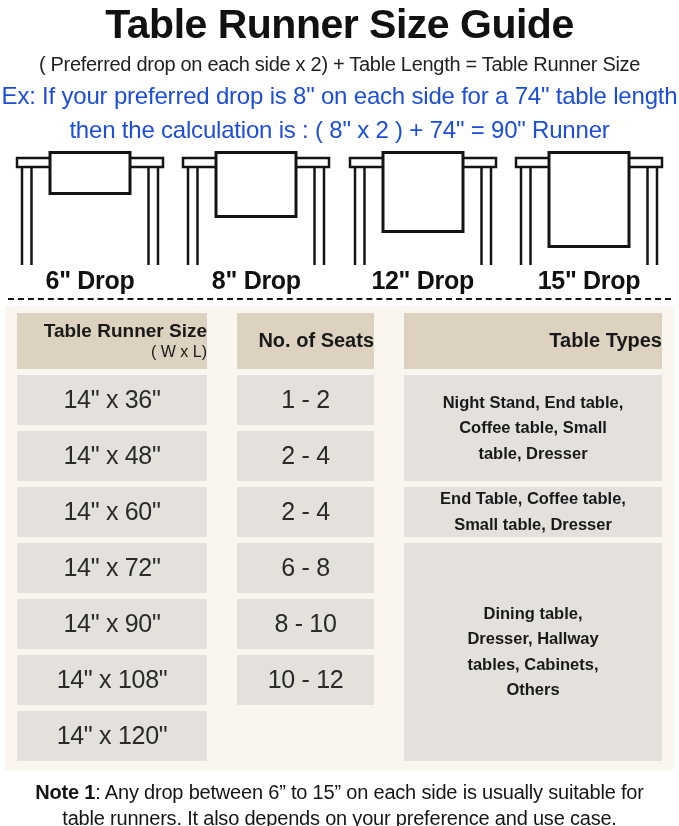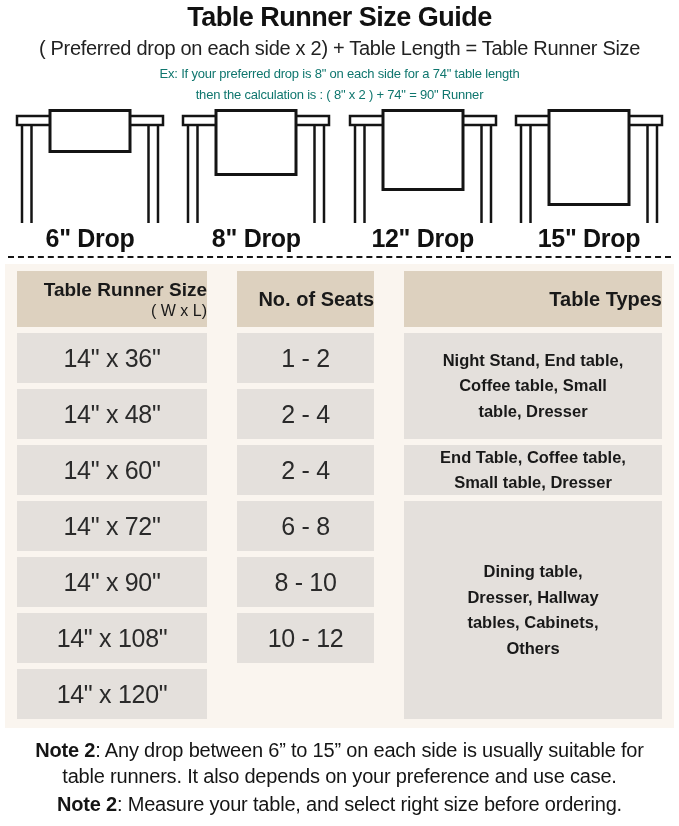--- a/index.html
+++ b/index.html
@@ -10,30 +10,30 @@
   }
   *{box-sizing:border-box;margin:0;padding:0;}
   html,body{background:#ffffff;}
   body{
     width:679px;height:826px;overflow:hidden;
     font-family:"Liberation Sans", sans-serif;
     color:var(--ink);
   }
   .page{width:679px;}
   .title{
-    text-align:center;font-size:27px;font-weight:bold;
+    text-align:center;font-size:41px;font-weight:bold;
     letter-spacing:-.5px;line-height:1.12;margin-top:2px;color:#111;
   }
   .formula{
     text-align:center;font-size:20px;letter-spacing:-.3px;
     margin-top:5px;white-space:nowrap;color:#222;
   }
   .example{
-    text-align:center;font-size:13px;letter-spacing:-.2px;
-    margin-top:6px;white-space:nowrap;color:#0f766e;
+    text-align:center;font-size:24px;letter-spacing:-.2px;
+    margin-top:6px;white-space:nowrap;color:#1d4ed8;
   }
   .figures{
     display:flex;justify-content:space-between;
     padding:0 10px;margin-top:7px;
   }
   .fig{width:160px;display:flex;flex-direction:column;align-items:center;}
   .fig svg{display:block;}
   .fig-label{
     font-size:25px;font-weight:bold;margin-top:1px;color:#111;
     letter-spacing:-.3px;
@@ -165,17 +165,17 @@
         <div class="types-box" style="height: 50px;">End Table, Coffee table,
 Small table, Dresser</div>
         <div class="types-box" style="height: 218px;">Dining table,
 Dresser, Hallway
 tables, Cabinets,
 Others</div>
       </div>
   </div>
 
   <div class="notes">
-    <p><b>Note 2</b><span>: Any drop between 6” to 15” on each side is usually suitable for</span><br><span>table runners. It also depends on your preference and use case.</span></p>
+    <p><b>Note 1</b><span>: Any drop between 6” to 15” on each side is usually suitable for</span><br><span>table runners. It also depends on your preference and use case.</span></p>
     <p><b>Note 2</b><span>: Measure your table, and select right size before ordering.</span></p>
   </div>
 
 </div>
 
 </body></html>

